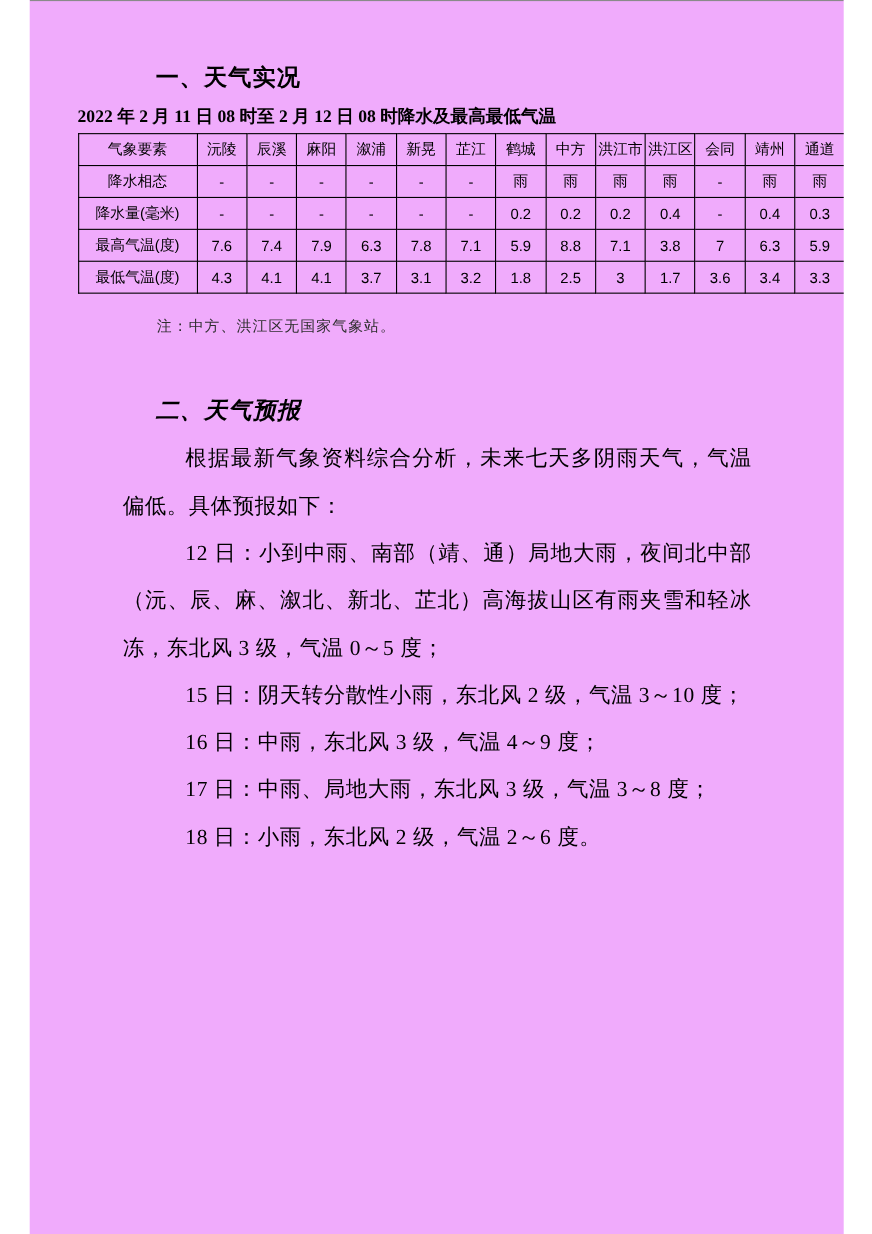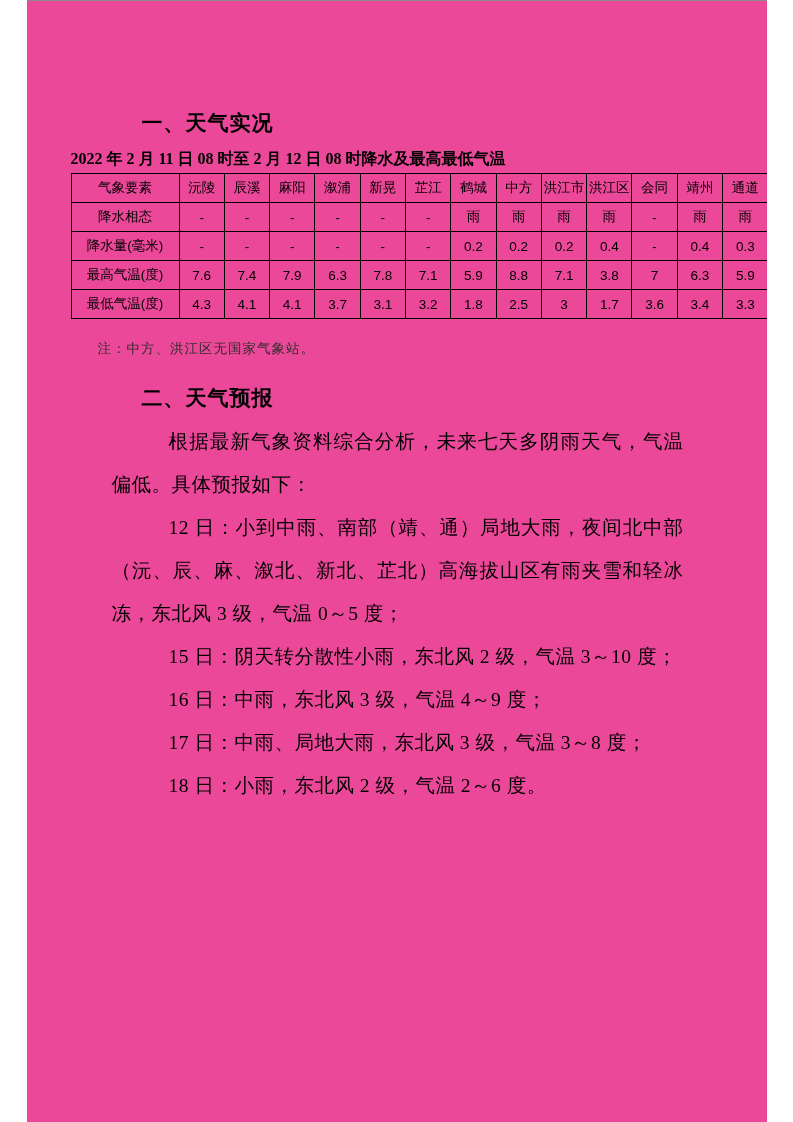--- a/index.html
+++ b/index.html
@@ -1,42 +1,42 @@
 <!DOCTYPE html>
 <html><head>
 <meta charset="utf-8">
 <style>
   html, body { margin: 0; padding: 0; background: #ffffff; }
   .page {
     position: relative;
     width: 740px;
     height: 1122px;
     margin: 0 auto;
-    background: #ec4899;
+    background: #f0abfc;
     color: #000;
     box-sizing: border-box;
-    padding-top: 109px;
+    padding-top: 57px;
     overflow: hidden;
     font-family: "Liberation Serif", "DejaVu Serif", serif;
   }
   .top-edge {
     position: absolute;
     top: 0; left: 0;
     width: 100%; height: 1px;
     background: #8a8a8a;
   }
   .sec-title {
     margin: 0 0 0 115px;
     font-family: "Liberation Sans", "DejaVu Sans", sans-serif;
     font-weight: 700;
     font-size: 21px;
     line-height: 27px;
     letter-spacing: 1px;
   }
-  .sec2 { margin-top: 26px; }
+  .sec2 { margin-top: 54px; font-style: italic; }
   .table-title {
     margin: 13px 44px 0 44px;
     text-align: left;
     font-weight: 700;
     font-size: 16px;
     line-height: 20px;
     font-family: "Liberation Serif", "DejaVu Serif", serif;
   }
   table.weather-table {
     margin: 4px 0 12px 44px;
@@ -52,21 +52,21 @@
     vertical-align: middle;
     height: 28px;
     padding: 0 1px;
     font-weight: 400;
     font-size: 13.5px;
     font-family: "Liberation Sans", "DejaVu Sans", sans-serif;
     overflow: hidden;
     white-space: nowrap;
   }
   .note {
-    margin: 21px 0 0 71px;
+    margin: 21px 0 0 116px;
     font-size: 13.5px;
     line-height: 18px;
     color: #2e2e2e;
     letter-spacing: 1px;
   }
   .body-block { margin-top: 9px; }
   .para {
     margin: 0 83px 0 85px;
     font-size: 19.5px;
     line-height: 43px;

